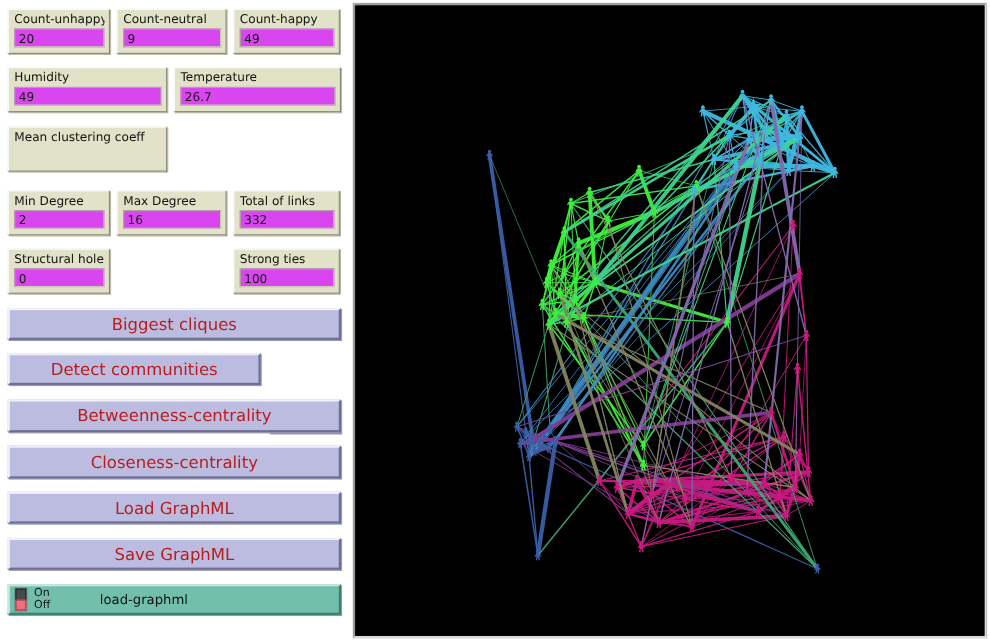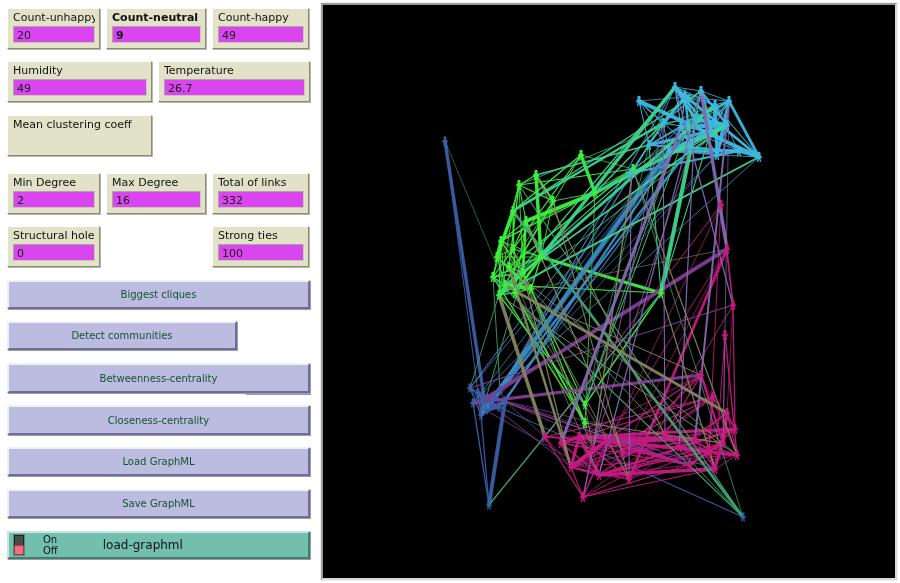--- a/index.html
+++ b/index.html
@@ -64,22 +64,22 @@
 
   
   .btn {
     position: absolute;
     background: #bcbce0;
     border-top: 2px solid #f0f0f8;
     border-left: 2px solid #f0f0f8;
     border-right: 2px solid #6f6f96;
     border-bottom: 2px solid #6f6f96;
     box-sizing: border-box;
-    color: #14532d;
-    font-size: 10px;
+    color: #b91c1c;
+    font-size: 15px;
     display: flex;
     align-items: center;
     justify-content: center;
     cursor: pointer;
     user-select: none;
     box-shadow: 1px 1px 0 0 #9a9ab5;
   }
   .btn .btn-label { pointer-events: none; }
   .btn.with-icon { justify-content: center; position: absolute; }
   .btn .forever-icon {
@@ -124,21 +124,21 @@
   }
   .switch .sw-knob-off {
     position: absolute;
     left: 0px; bottom: 0px;
     width: 10px; height: 10px;
     background: #ef6f7f;
     border: 1px solid #9c3b46;
     box-sizing: border-box;
   }
   .switch .sw-states {
-    margin-left: 18px;
+    margin-left: 6px;
     display: flex;
     flex-direction: column;
     line-height: 11px;
     font-size: 10px;
     color: #101010;
   }
   .switch .sw-name {
     margin-left: 9px;
     font-size: 12px;
     color: #101010;
@@ -172,21 +172,21 @@
 
 <div id="app">
 
   <div id="control-panel">
 
     <div class="monitor" style="left:7px; top:8px; width:93px; height:41px;">
       <div class="mon-label">Count-unhappy</div>
       <div class="mon-value">20</div>
     </div>
 
-    <div class="monitor" style="left:106px; top:8px; width:100px; height:41px;font-weight:bold;">
+    <div class="monitor" style="left:106px; top:8px; width:100px; height:41px;">
       <div class="mon-label">Count-neutral</div>
       <div class="mon-value">9</div>
     </div>
 
     <div class="monitor" style="left:212px; top:8px; width:97px; height:41px;">
       <div class="mon-label">Count-happy</div>
       <div class="mon-value">49</div>
     </div>
 
     <div class="monitor" style="left:7px; top:61px; width:145px; height:41px;">

